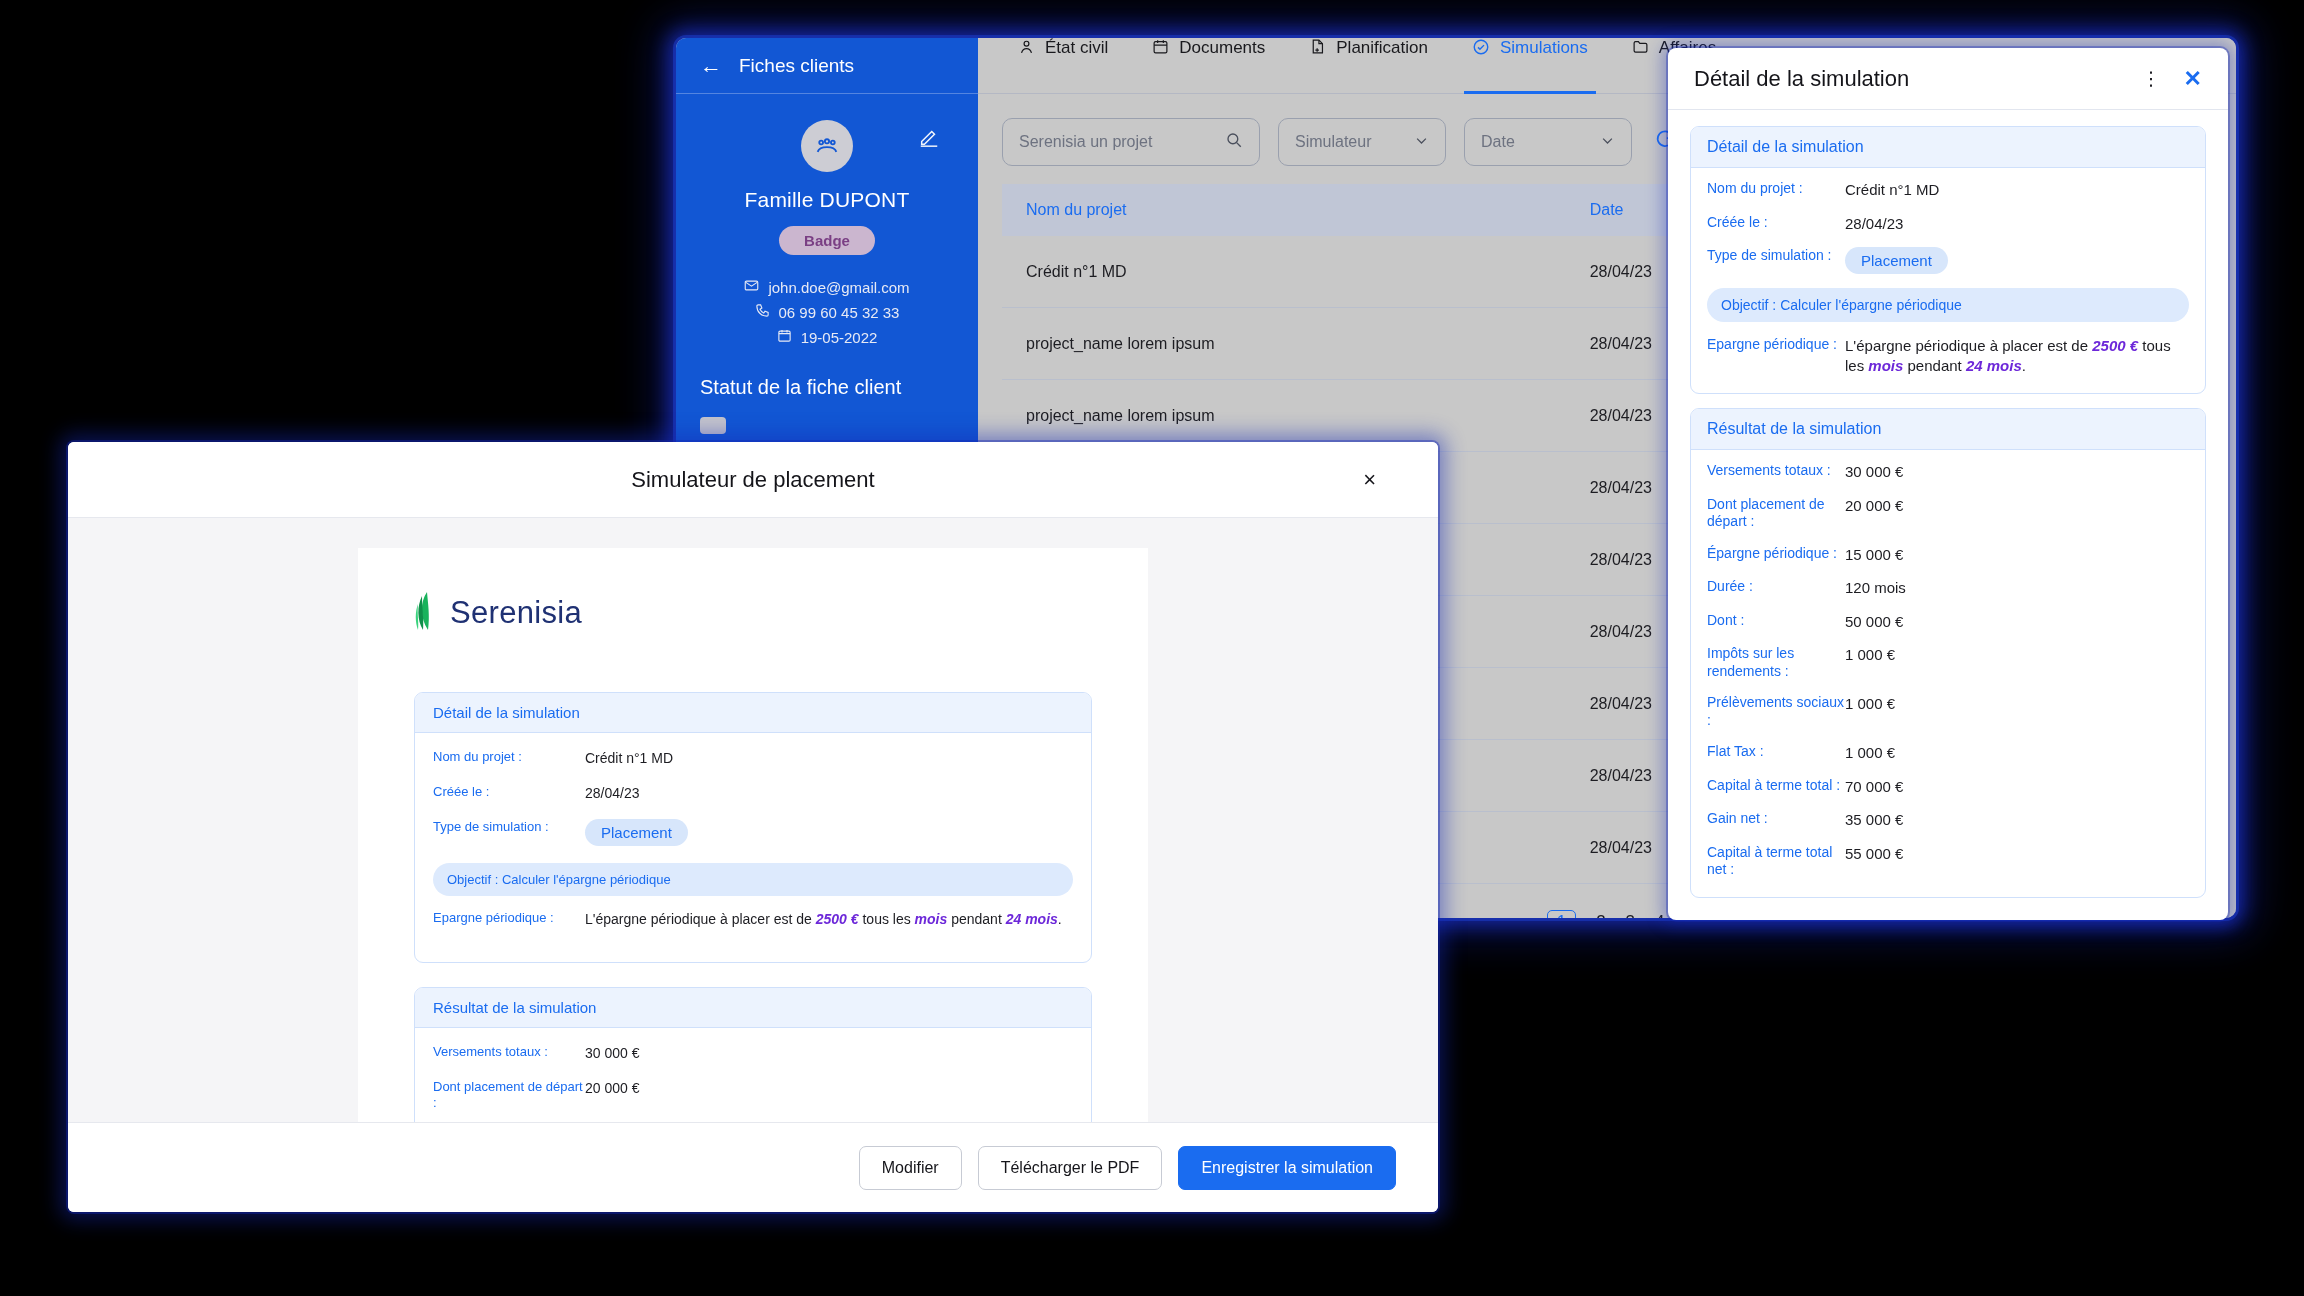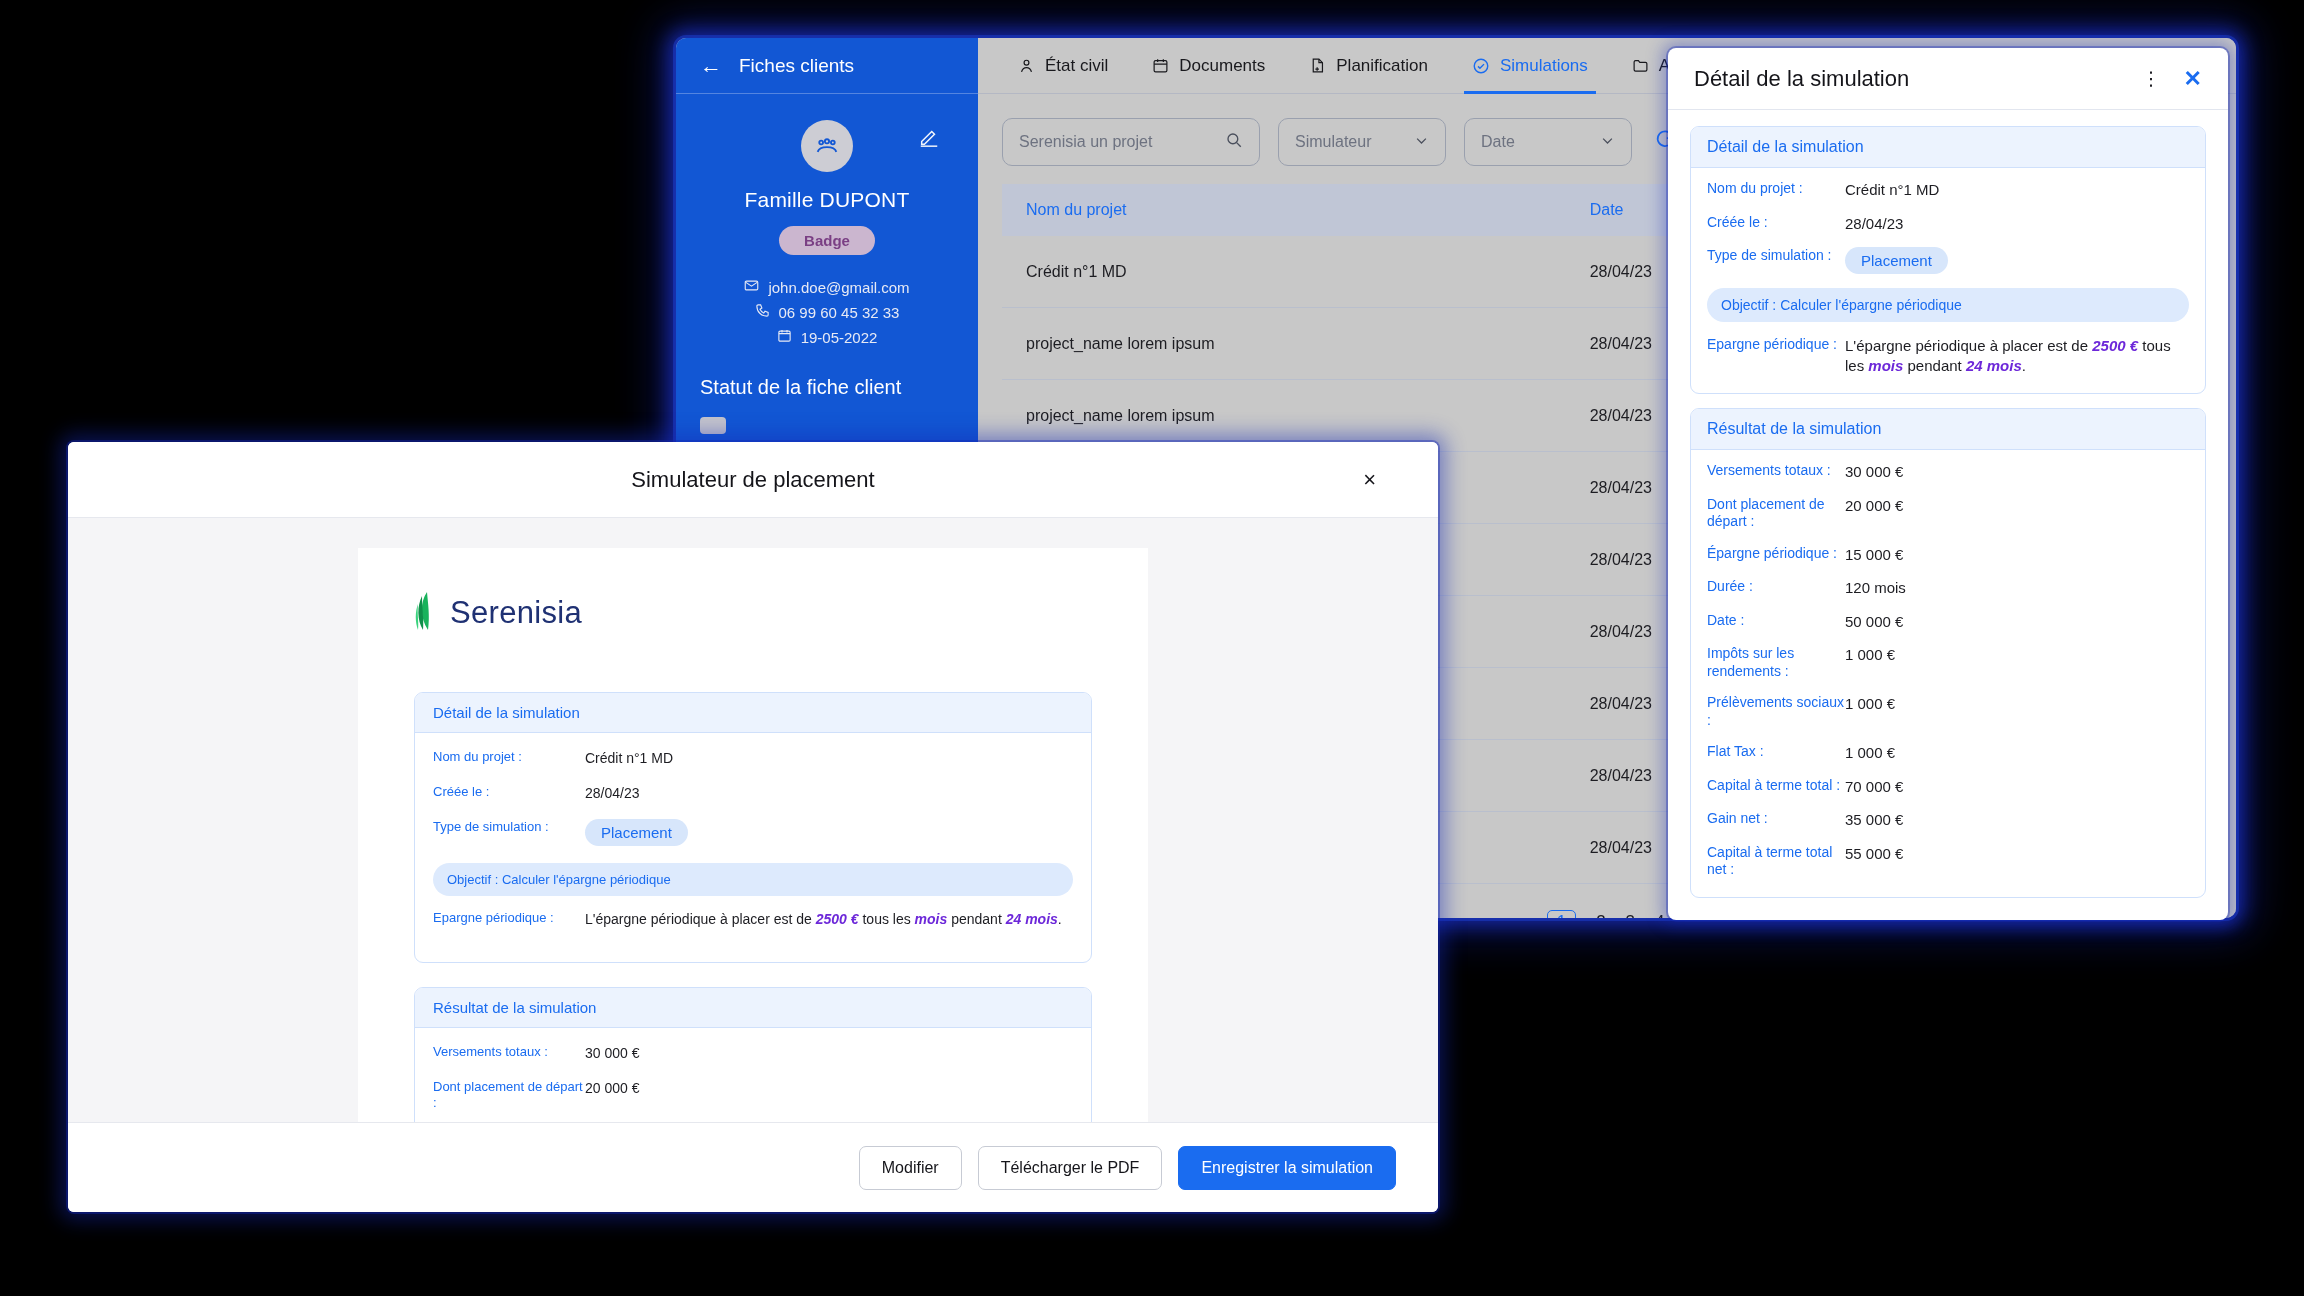--- a/index.html
+++ b/index.html
@@ -62,21 +62,21 @@
   }
   .sb-status-row{ margin-top:18px; display:flex; align-items:center; gap:12px;}
   .sb-chip{ width:26px;height:17px;background:#c4c4cc;border-radius:4px;}
 
   .app-main { position:absolute; left:302px; top:0; right:0; height:100%; background:#c8c8c8; }
   .tabs {
     height:56px; display:flex; align-items:center; gap:0px;
     border-bottom:1px solid #b4b8c4; padding-left:18px;
   }
   .tab {
-    display:flex; align-items:center; gap:10px;
+    display:flex; gap:10px;
     padding:0 22px; height:56px; font-size:17px; color:#19191d;
     position:relative;
   }
   .tab.active { color:#1a6cf0; }
   .tab.active:after{
     content:""; position:absolute; left:14px; right:14px; bottom:0;
     height:3px; background:#1a6cf0;
   }
   .tab svg{ display:block; }
 
@@ -469,21 +469,21 @@
             </div>
             <div class="krow">
               <div class="k">Épargne périodique :</div>
               <div class="v">15 000 €</div>
             </div>
             <div class="krow">
               <div class="k">Durée :</div>
               <div class="v">120 mois</div>
             </div>
             <div class="krow">
-              <div class="k">Date :</div>
+              <div class="k">Dont :</div>
               <div class="v">50 000 €</div>
             </div>
             <div class="krow">
               <div class="k">Impôts sur les rendements :</div>
               <div class="v">1 000 €</div>
             </div>
             <div class="krow">
               <div class="k">Prélèvements sociaux :</div>
               <div class="v">1 000 €</div>
             </div>

